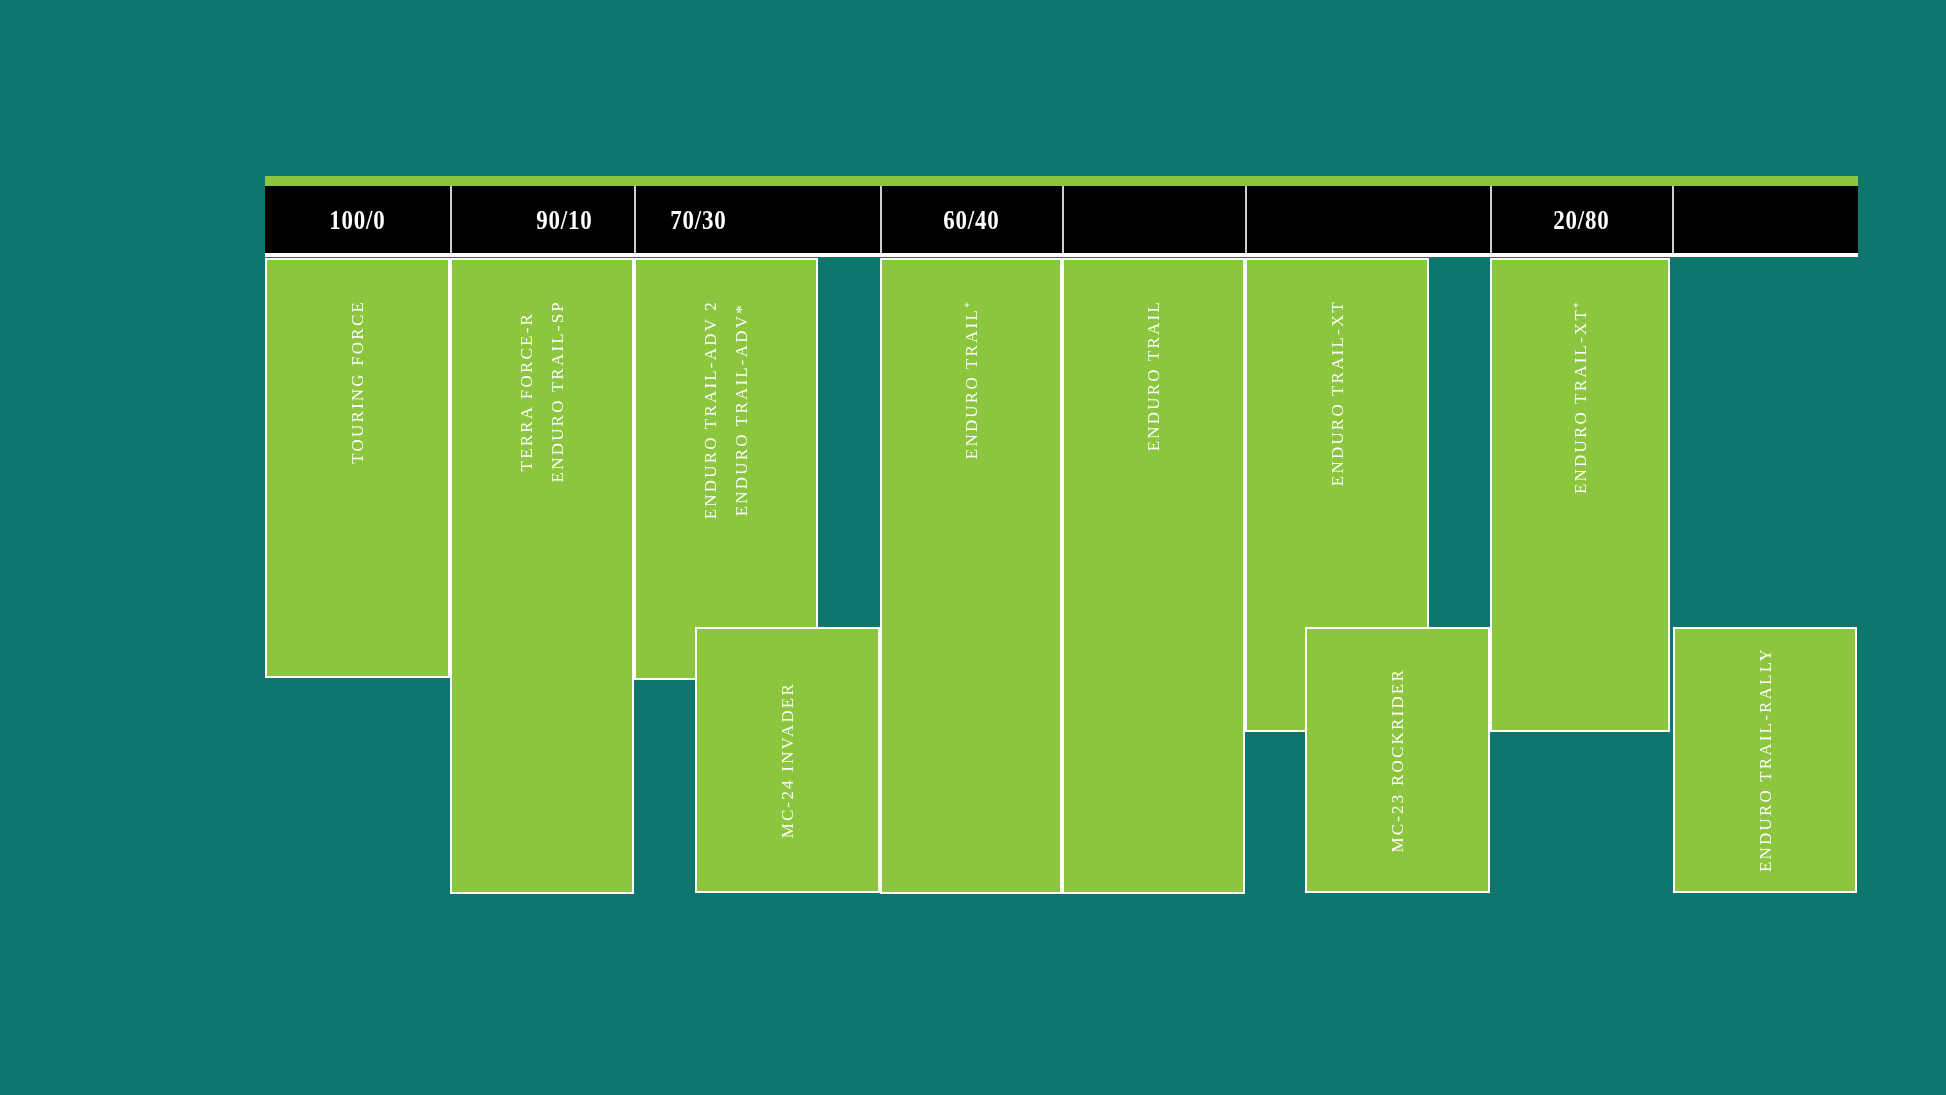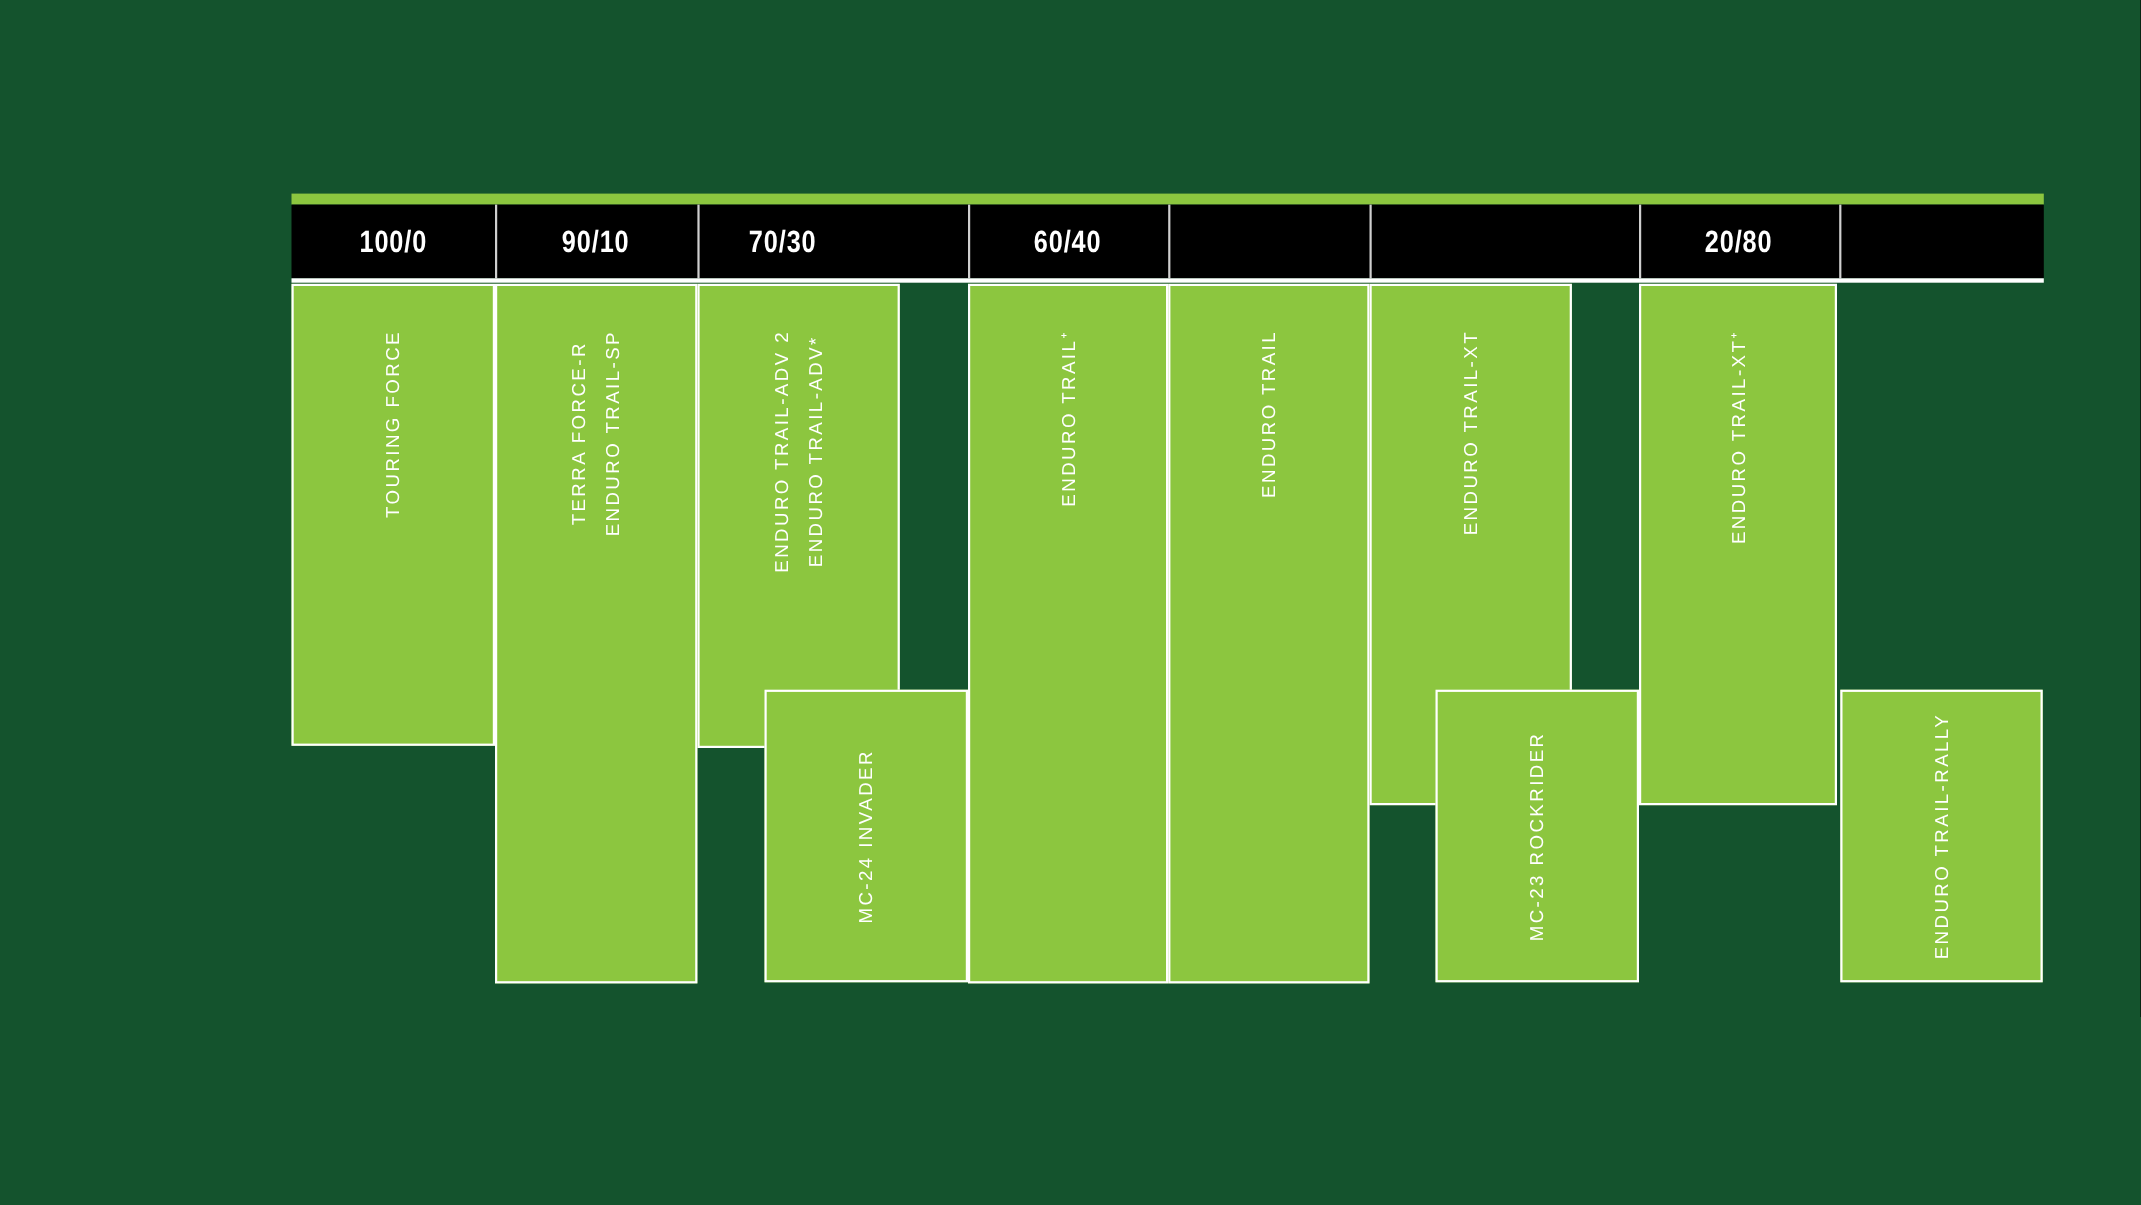--- a/index.html
+++ b/index.html
@@ -4,23 +4,23 @@
 <style>
   html, body {
     margin: 0;
     padding: 0;
     background: #000;
   }
   #canvas {
     position: relative;
     width: 1946px;
     height: 1095px;
-    background: #14532d;
+    background: #0f766e;
     overflow: hidden;
-    font-family: Liberation Sans, sans-serif;
+    font-family: Liberation Serif, serif;
   }
   .topbar {
     position: absolute;
     left: 265px;
     top: 176px;
     width: 1593px;
     height: 10px;
     background: #8CC63F;
   }
   .header-row {
@@ -91,24 +91,24 @@
 
 <div id="canvas">
 
   <div class="topbar"></div>
 
   <div class="header-row"></div>
 
   <div class="hcell" style="left:265px;width:185px;">
       <span class="htxt">100/0</span>
     </div>
-  <div class="hcell" style="left:450px;width:184px;">
+  <div class="hcell" style="left:472px;width:184px;">
       <span class="htxt">90/10</span>
     </div>
-  <div class="hcell" style="left:614px;width:196px;">
+  <div class="hcell" style="left:600px;width:196px;">
       <span class="htxt">70/30</span>
     </div>
   <div class="hcell" style="left:880px;width:182px;">
       <span class="htxt">60/40</span>
     </div>
   <div class="hcell" style="left:1490px;width:182px;">
       <span class="htxt">20/80</span>
     </div>
 
   <div class="hdivider" style="left:450px;"></div>

